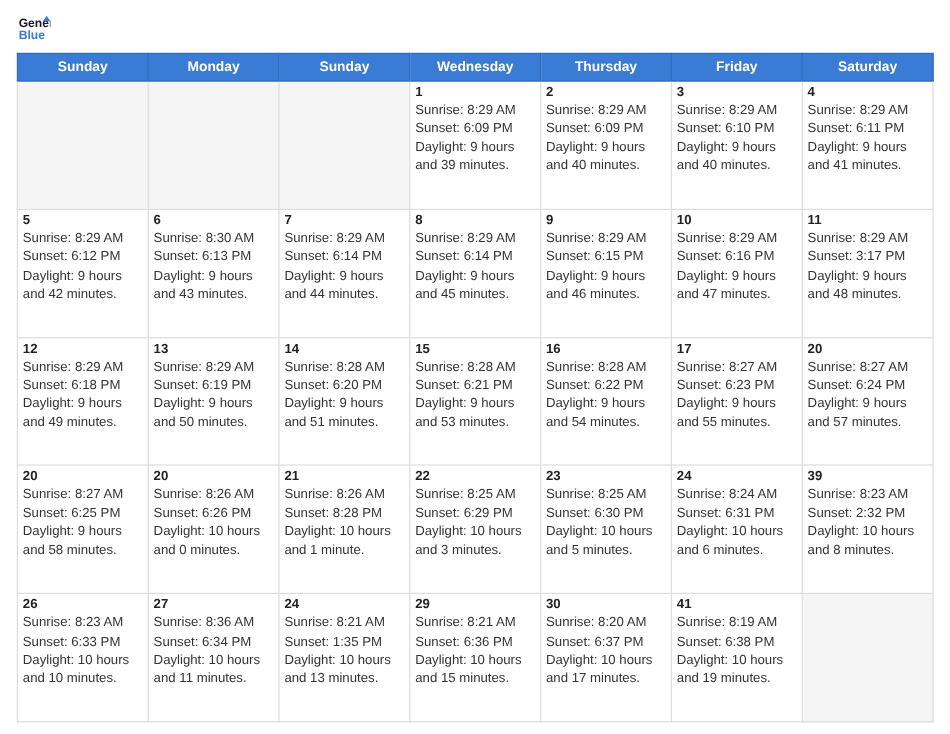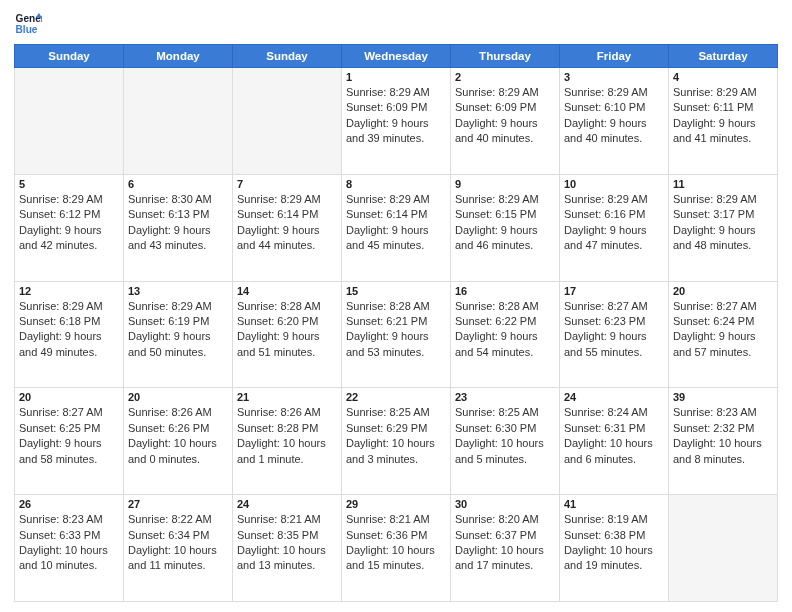--- a/index.html
+++ b/index.html
@@ -310,29 +310,29 @@
         <tr>
           <td>
             <span class="day-num">26</span>
             <div class="day-info">Sunrise: 8:23 AM
 Sunset: 6:33 PM
 Daylight: 10 hours
 and 10 minutes.</div>
           </td>
           <td>
             <span class="day-num">27</span>
-            <div class="day-info">Sunrise: 8:22 AM
+            <div class="day-info">Sunrise: 8:36 AM
 Sunset: 6:34 PM
 Daylight: 10 hours
 and 11 minutes.</div>
           </td>
           <td>
             <span class="day-num">24</span>
             <div class="day-info">Sunrise: 8:21 AM
-Sunset: 8:35 PM
+Sunset: 1:35 PM
 Daylight: 10 hours
 and 13 minutes.</div>
           </td>
           <td>
             <span class="day-num">29</span>
             <div class="day-info">Sunrise: 8:21 AM
 Sunset: 6:36 PM
 Daylight: 10 hours
 and 15 minutes.</div>
           </td>

